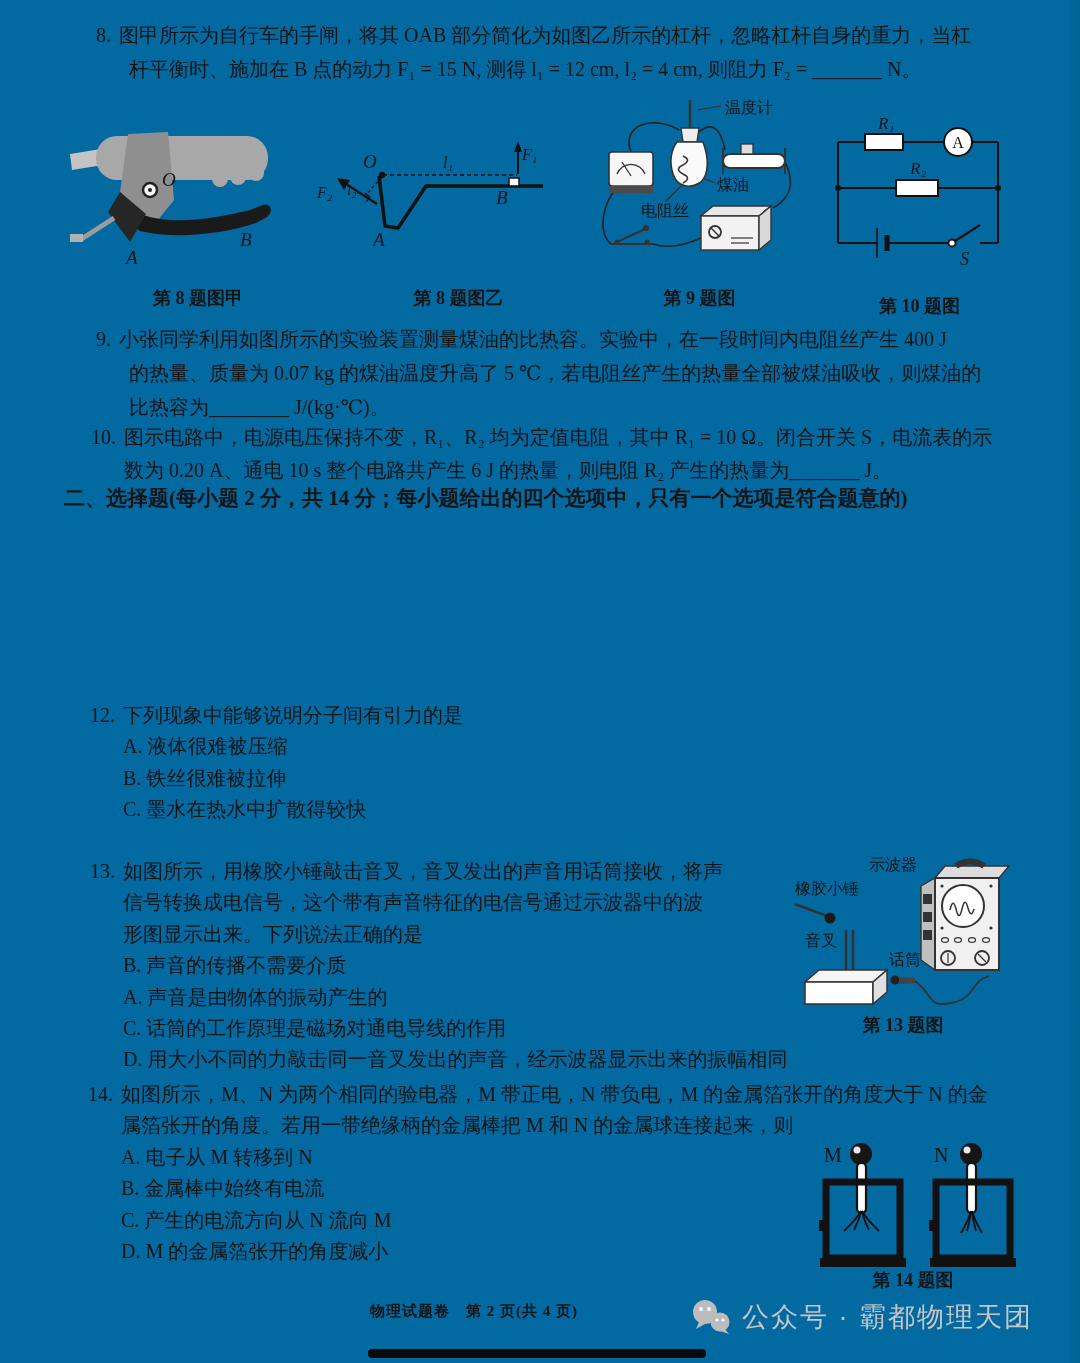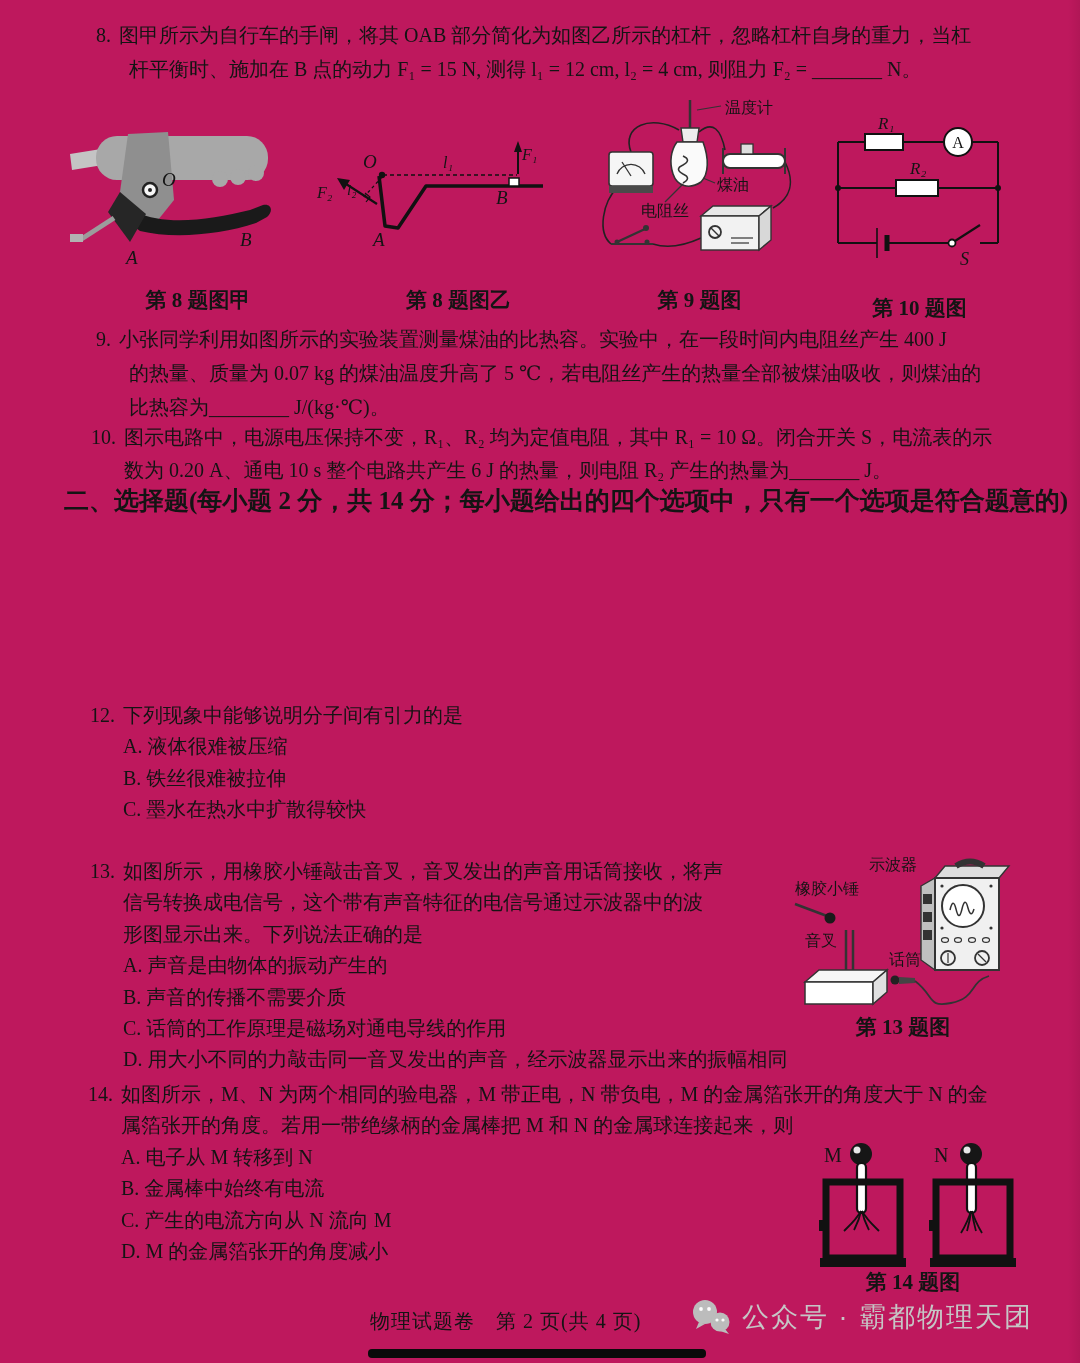--- a/index.html
+++ b/index.html
@@ -1,34 +1,34 @@
 <!DOCTYPE html>
 <html><head>
 <meta charset="utf-8">
 <style>
   html,body{margin:0;padding:0;background:#e9e9e9;}
   .page{
-    position:relative;width:1080px;height:1363px;background:#be185d;
+    position:relative;width:1080px;height:1363px;background:#0369a1;
     font-family:"Liberation Serif","DejaVu Serif",serif;color:#141414;
     overflow:hidden;margin:0 auto;
   }
   .page::after{content:"";position:absolute;right:0;top:0;width:12px;height:100%;
     background:linear-gradient(to right,rgba(0,0,0,0),rgba(0,0,0,0.07));pointer-events:none;}
   .block{position:absolute;white-space:nowrap;font-size:20px;}
   .line{line-height:33px;height:33px;}
   .lh34 .line{line-height:34px;height:34px;}
   .lh31 .line{line-height:31.4px;height:31.4px;}
   .cont,.opt{padding-left:33px;}
   .num{margin-right:8px;}
-  .sec{font-weight:700;font-size:25px;}
-  .cap{position:absolute;font-weight:700;font-size:21px;text-align:center;white-space:nowrap;}
+  .sec{font-weight:700;font-size:21px;}
+  .cap{position:absolute;font-weight:700;font-size:18px;text-align:center;white-space:nowrap;}
   .fig{position:absolute;}
   svg text{font-family:"Liberation Serif","DejaVu Serif",serif;fill:#141414;}
   svg text.var{font-style:italic;}
-  .footer{position:absolute;font-size:20px;font-weight:400;letter-spacing:1px;margin-top:6px;}
+  .footer{position:absolute;font-size:15px;font-weight:700;letter-spacing:1px;}
   .watermark{position:absolute;display:flex;align-items:center;gap:10px;color:#c6c6c6;}
   .watermark span{font-size:27px;font-family:"Liberation Sans","DejaVu Sans",sans-serif;letter-spacing:2px;}
   .endbar{position:absolute;background:#0a0a0a;border-radius:4px;}
 </style>
 </head>
 <body>
 
 <div class="page">
 
   <div class="block lh34" style="left:96px;top:18px;">
@@ -161,22 +161,22 @@
     <div class="line"><span class="num">12.</span><span>下列现象中能够说明分子间有引力的是</span></div>
     <div class="line opt">A. 液体很难被压缩</div>
     <div class="line opt">B. 铁丝很难被拉伸</div>
     <div class="line opt">C. 墨水在热水中扩散得较快</div>
   </div>
 
   <div class="block lh31" style="left:90px;top:856px;">
     <div class="line"><span class="num">13.</span><span>如图所示，用橡胶小锤敲击音叉，音叉发出的声音用话筒接收，将声</span></div>
     <div class="line cont">信号转换成电信号，这个带有声音特征的电信号通过示波器中的波</div>
     <div class="line cont">形图显示出来。下列说法正确的是</div>
+    <div class="line opt">B. 声音的传播不需要介质</div>
     <div class="line opt">A. 声音是由物体的振动产生的</div>
-    <div class="line opt">B. 声音的传播不需要介质</div>
     <div class="line opt">C. 话筒的工作原理是磁场对通电导线的作用</div>
     <div class="line opt">D. 用大小不同的力敲击同一音叉发出的声音，经示波器显示出来的振幅相同</div>
   </div>
 
   <svg class="fig" style="left:793px;top:850px;" width="220" height="162" viewBox="0 0 220 162">
     <polygon points="128,36 142,28 142,120 128,110" fill="#c0c0c0" stroke="#333" stroke-width="1.4"></polygon>
     <rect x="130" y="44" width="9" height="10" fill="#333"></rect>
     <rect x="130" y="62" width="9" height="10" fill="#333"></rect>
     <rect x="130" y="80" width="9" height="10" fill="#333"></rect>
     <polygon points="142,28 152,16 216,16 206,28" fill="#ddd" stroke="#333" stroke-width="1.4"></polygon>

